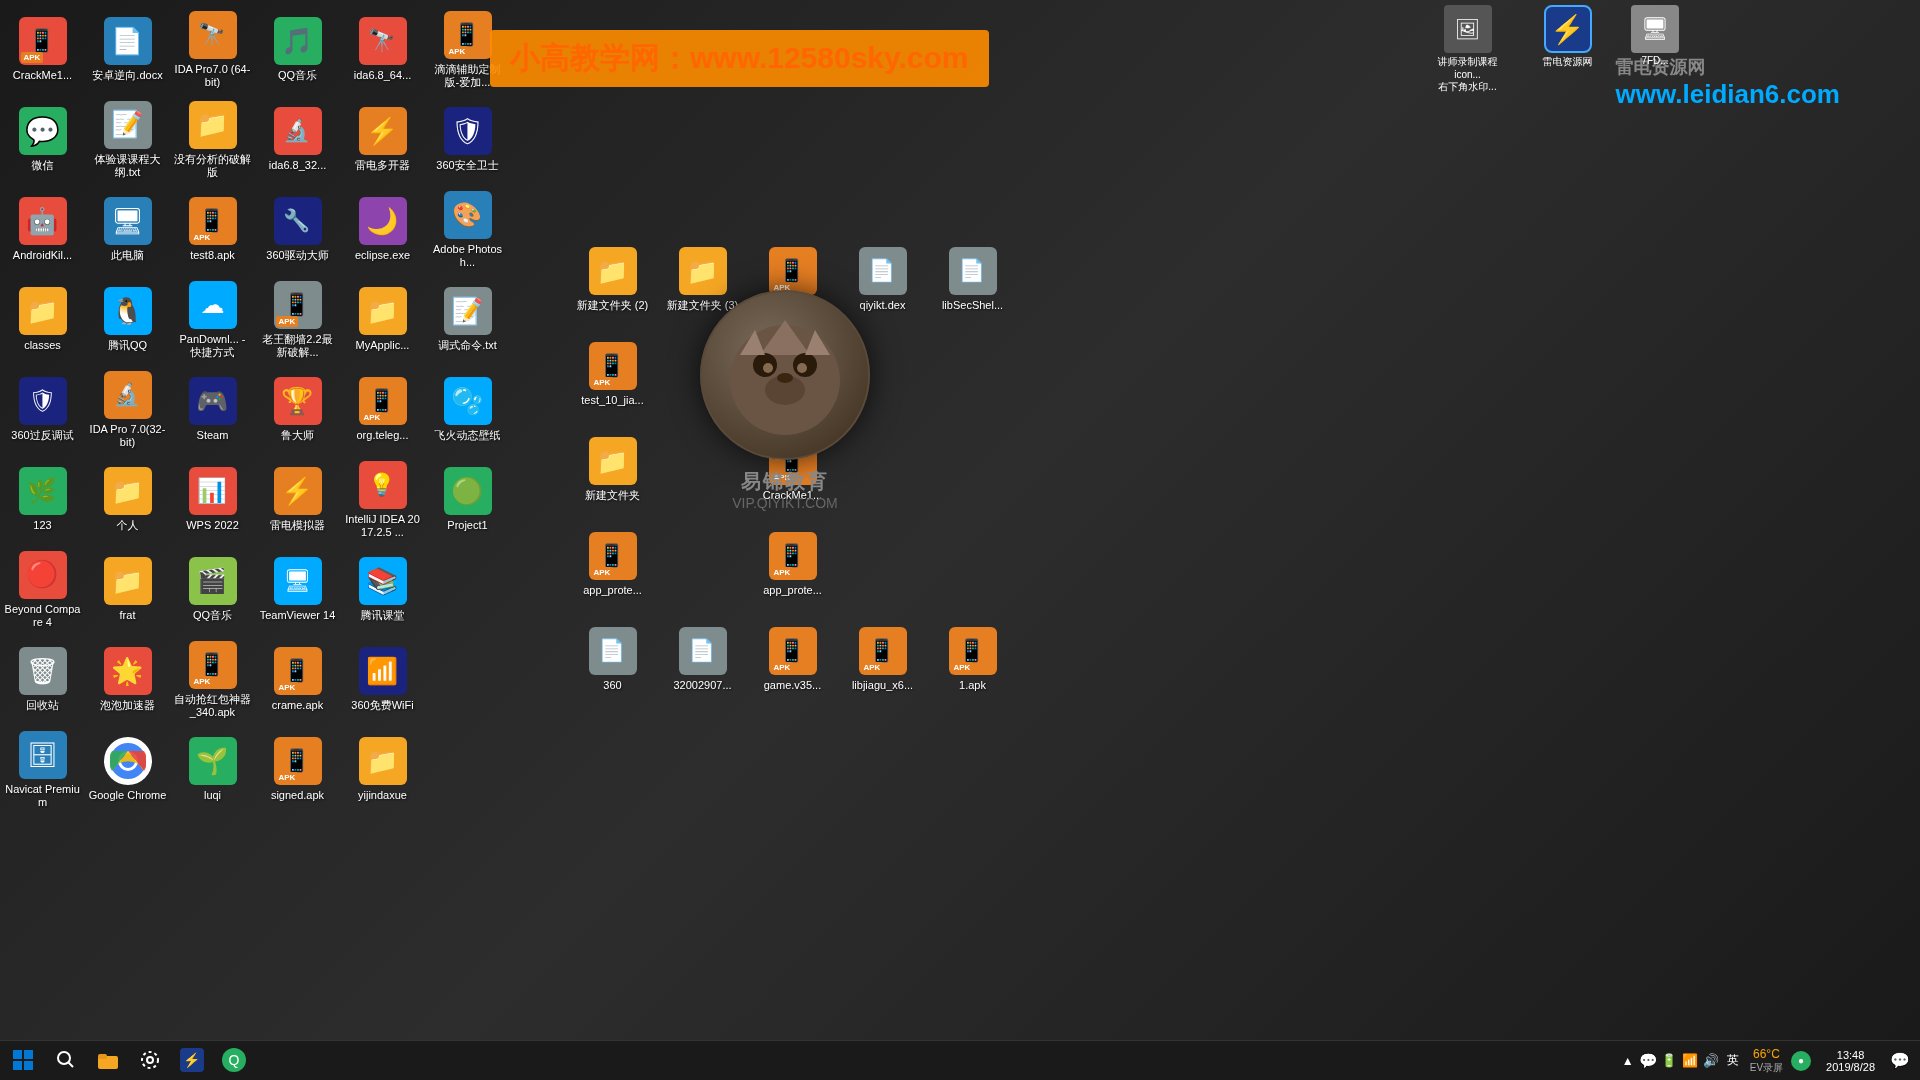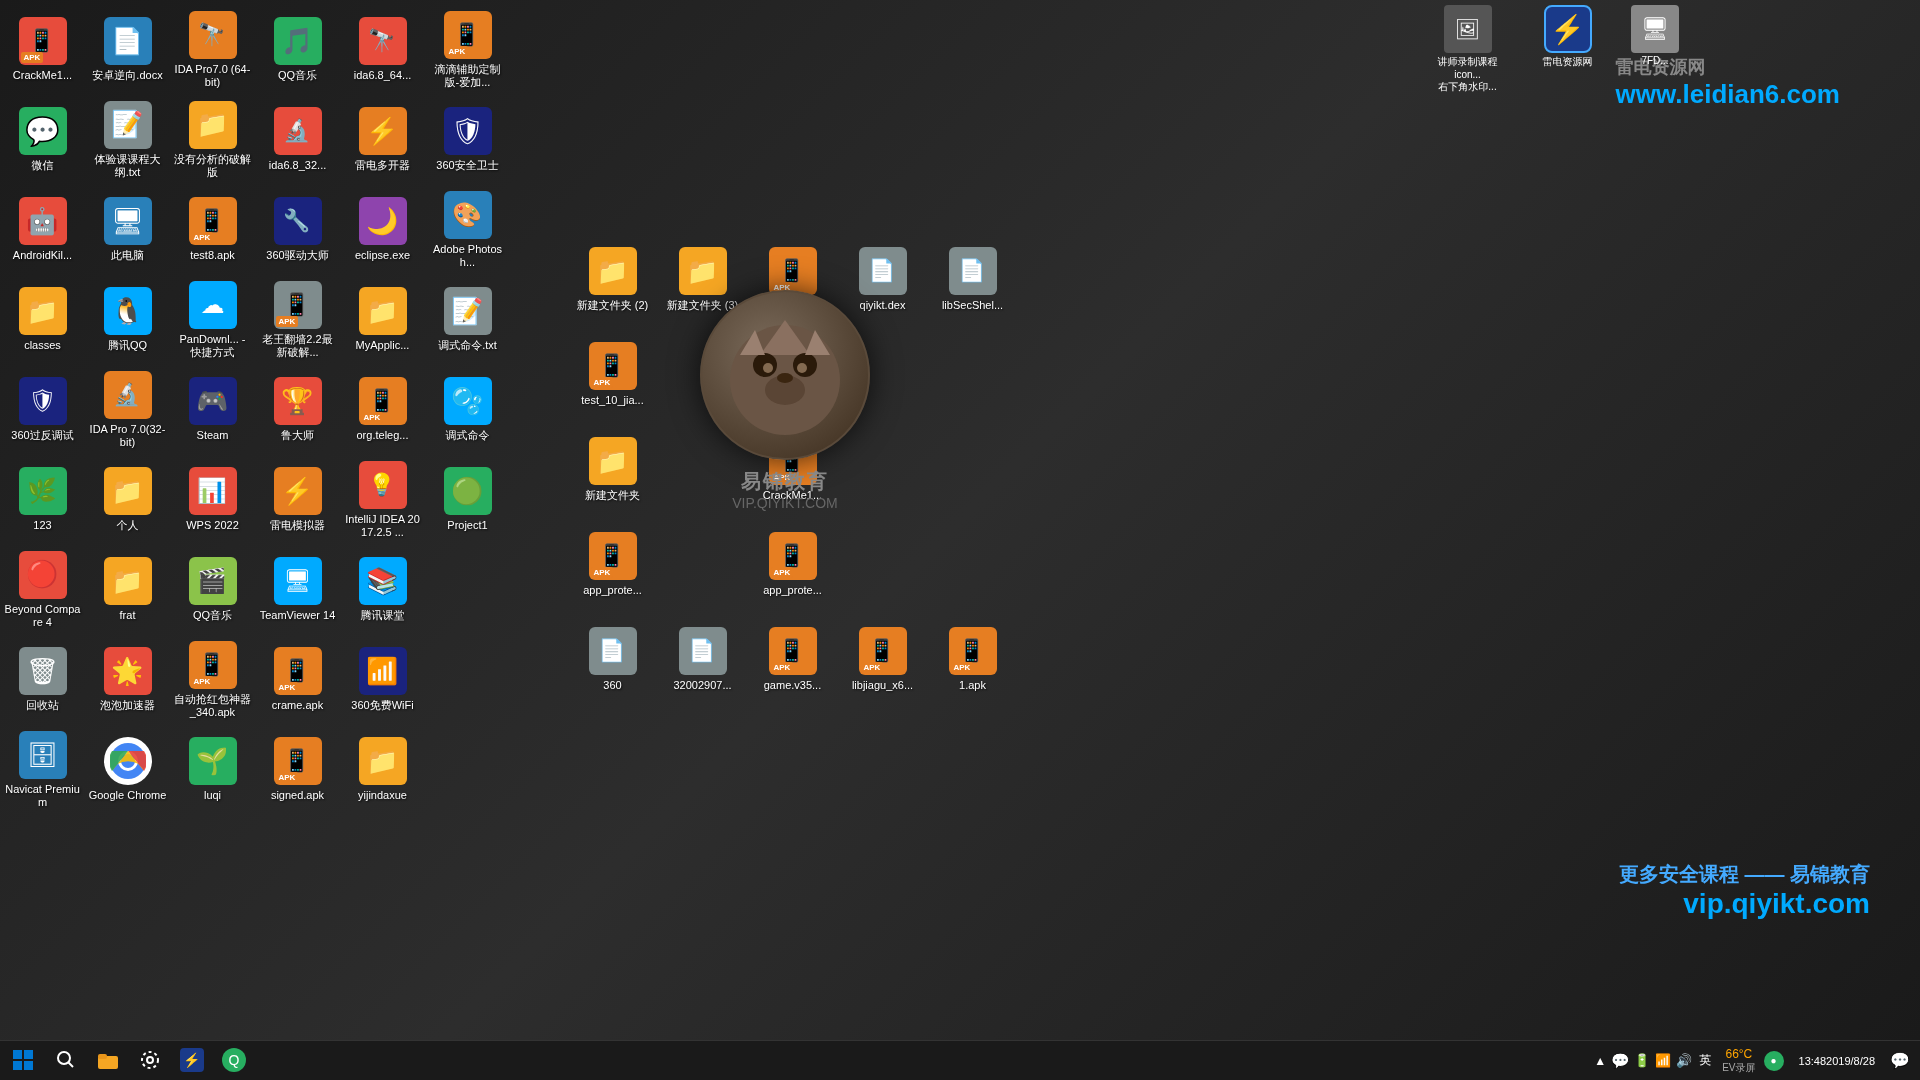--- a/index.html
+++ b/index.html
@@ -81,21 +81,21 @@
 
     .taskbar-right {
       display: flex;
       align-items: center;
       height: 100%;
       padding: 0 5px;
     }
 
     .taskbar-clock {
       display: flex;
-      flex-direction: row;
+      flex-direction: column;
       align-items: center;
       justify-content: center;
       color: white;
       font-size: 11px;
       padding: 0 10px;
       cursor: pointer;
     }
 
     .taskbar-tray {
       display: flex;
@@ -159,20 +159,21 @@
       font-size: 11px;
       padding: 0 5px;
       text-align: center;
     }
   </style>
 </head>
 <body>
 
 <div class="desktop">
 
+  <div class="notification-banner">小高教学网：www.12580sky.com</div>
 
   <div style="position:absolute;top:0;right:0;width:500px;display:flex;gap:20px;padding:5px;align-items:flex-start;z-index:15;">
     <div style="display:flex;flex-direction:column;align-items:center;width:85px;">
       <div style="width:48px;height:48px;background:#555;border-radius:4px;display:flex;align-items:center;justify-content:center;color:white;font-size:20px;">🖼</div>
       <span style="color:white;font-size:10px;text-align:center;margin-top:2px;">讲师录制课程 icon...</span>
       <span style="color:white;font-size:10px;text-align:center;">右下角水印...</span>
     </div>
     <div style="display:flex;flex-direction:column;align-items:center;width:75px;">
       <div style="width:48px;height:48px;background:#1a3a8a;border-radius:8px;display:flex;align-items:center;justify-content:center;color:#4af;font-size:28px;border:2px solid #4af;">⚡</div>
       <span style="color:white;font-size:10px;text-align:center;margin-top:2px;">雷电资源网</span>
@@ -418,21 +419,21 @@
     <div class="desktop-icon">
       <div class="icon-img bg-blue" style="font-size:24px;">🎨</div>
       <span class="icon-label">Adobe Photosh...</span>
     </div>
     <div class="desktop-icon">
       <div class="icon-img bg-gray" style="font-size:26px;">📝</div>
       <span class="icon-label">调式命令.txt</span>
     </div>
     <div class="desktop-icon">
       <div class="icon-img" style="background:#00aaff;font-size:26px;">🫧</div>
-      <span class="icon-label">调式命令</span>
+      <span class="icon-label">飞火动态壁纸</span>
     </div>
     <div class="desktop-icon">
       <div class="icon-img bg-green" style="font-size:26px;">🟢</div>
       <span class="icon-label">Project1</span>
     </div>
   </div>
 
   <div style="position:absolute;top:235px;left:570px;">
 
     <div style="display:flex;gap:5px;margin-bottom:5px;">
@@ -560,24 +561,20 @@
 
         <circle cx="58" cy="68" r="5" fill="#c0a080" opacity="0.6"></circle>
         <circle cx="92" cy="68" r="5" fill="#c0a080" opacity="0.6"></circle>
         <ellipse cx="75" cy="78" rx="8" ry="5" fill="#3a2510"></ellipse>
       </svg>
     </div>
     <div style="color:#888;font-size:20px;font-weight:bold;margin-top:8px;letter-spacing:2px;">易锦教育</div>
     <div style="color:#666;font-size:14px;">VIP.QIYIKT.COM</div>
   </div>
 
-  <div style="position:absolute;bottom:120px;right:50px;text-align:right;z-index:10;pointer-events:none;">
-    <div style="font-size:20px;color:#4af;font-weight:bold;">更多安全课程 —— 易锦教育</div>
-    <div style="font-size:28px;color:#00aaff;font-weight:bold;">vip.qiyikt.com</div>
-  </div>
 </div>
 
 <div class="taskbar">
   <div class="taskbar-item" style="width:45px;">
     <svg width="20" height="20" viewBox="0 0 20 20">
       <rect x="0" y="0" width="9" height="9" fill="#0078d4"></rect>
       <rect x="11" y="0" width="9" height="9" fill="#0078d4"></rect>
       <rect x="0" y="11" width="9" height="9" fill="#0078d4"></rect>
       <rect x="11" y="11" width="9" height="9" fill="#0078d4"></rect>
     </svg>

